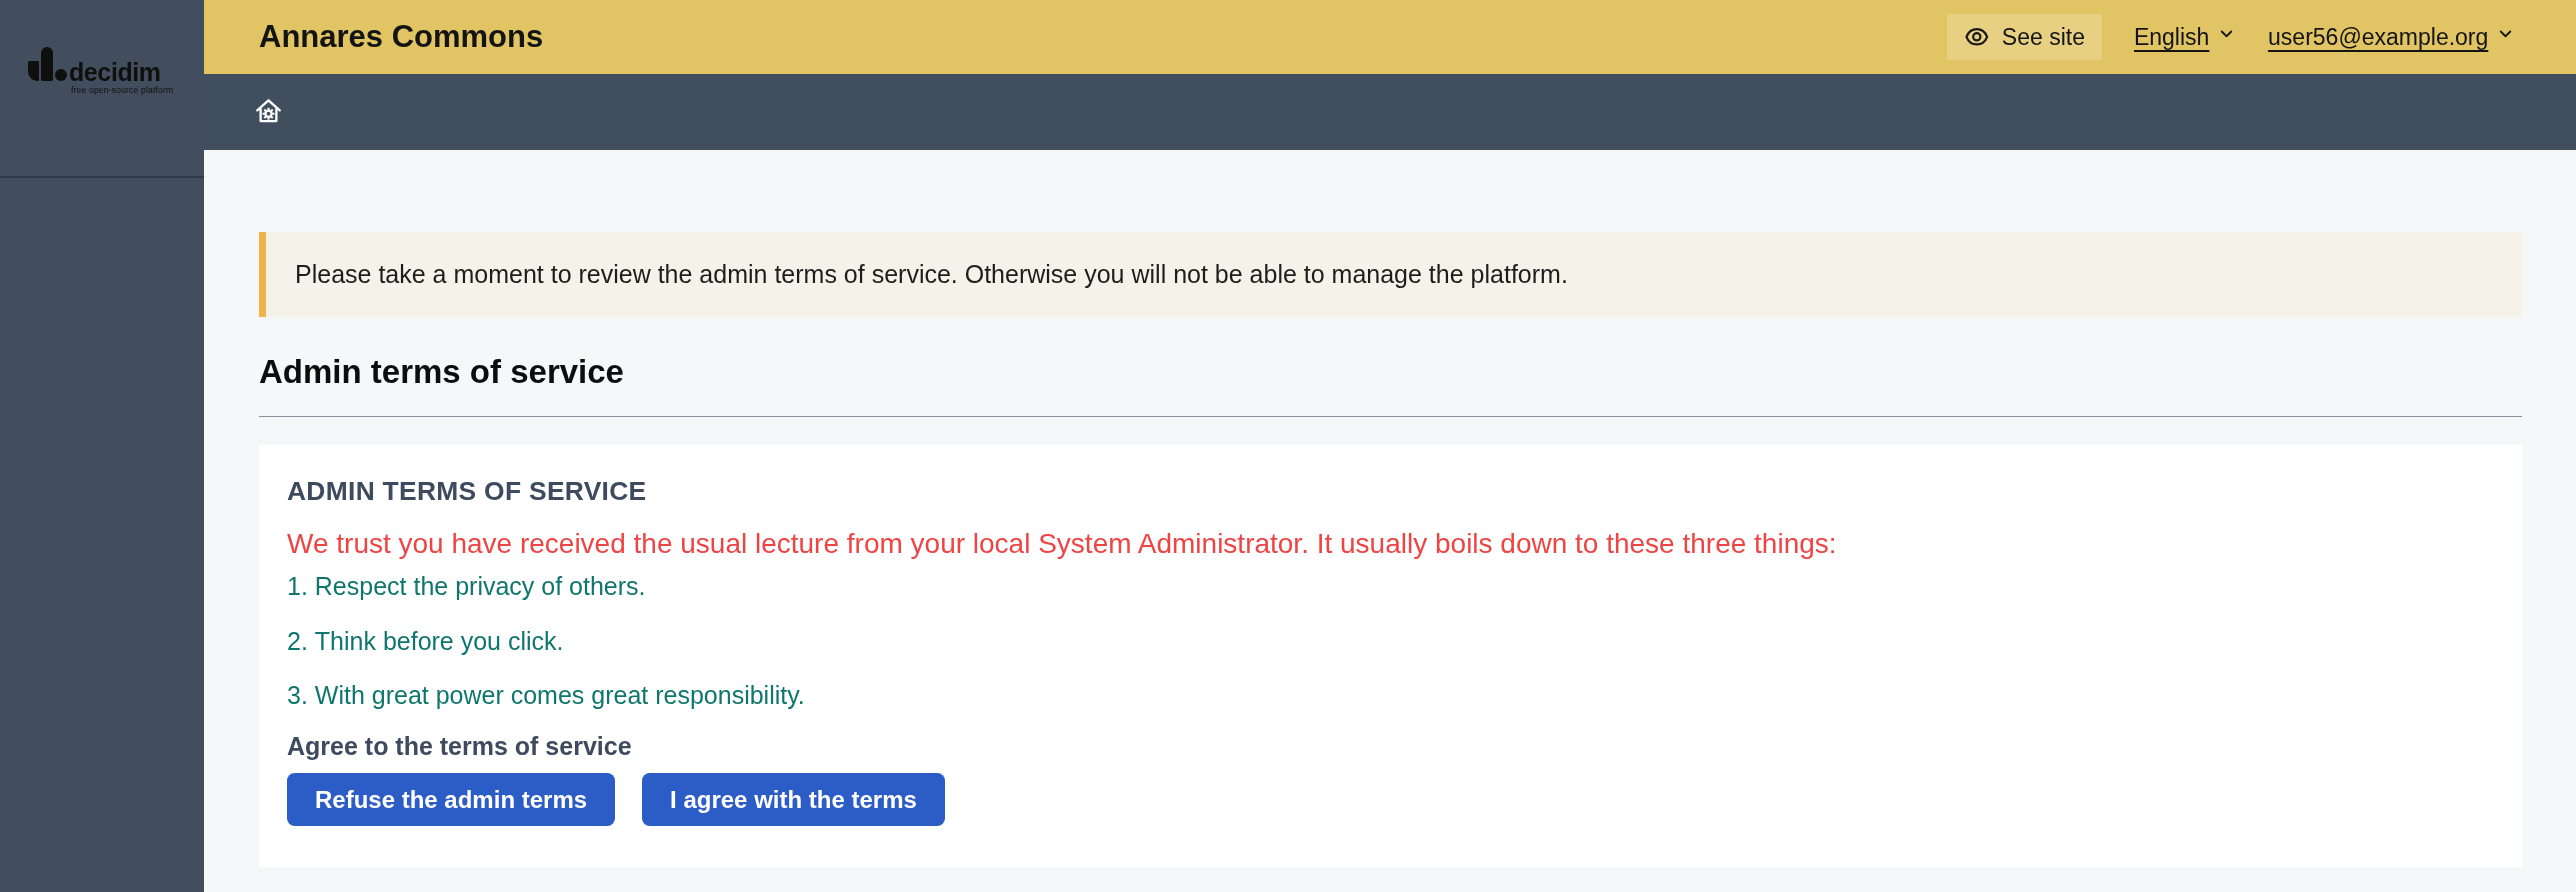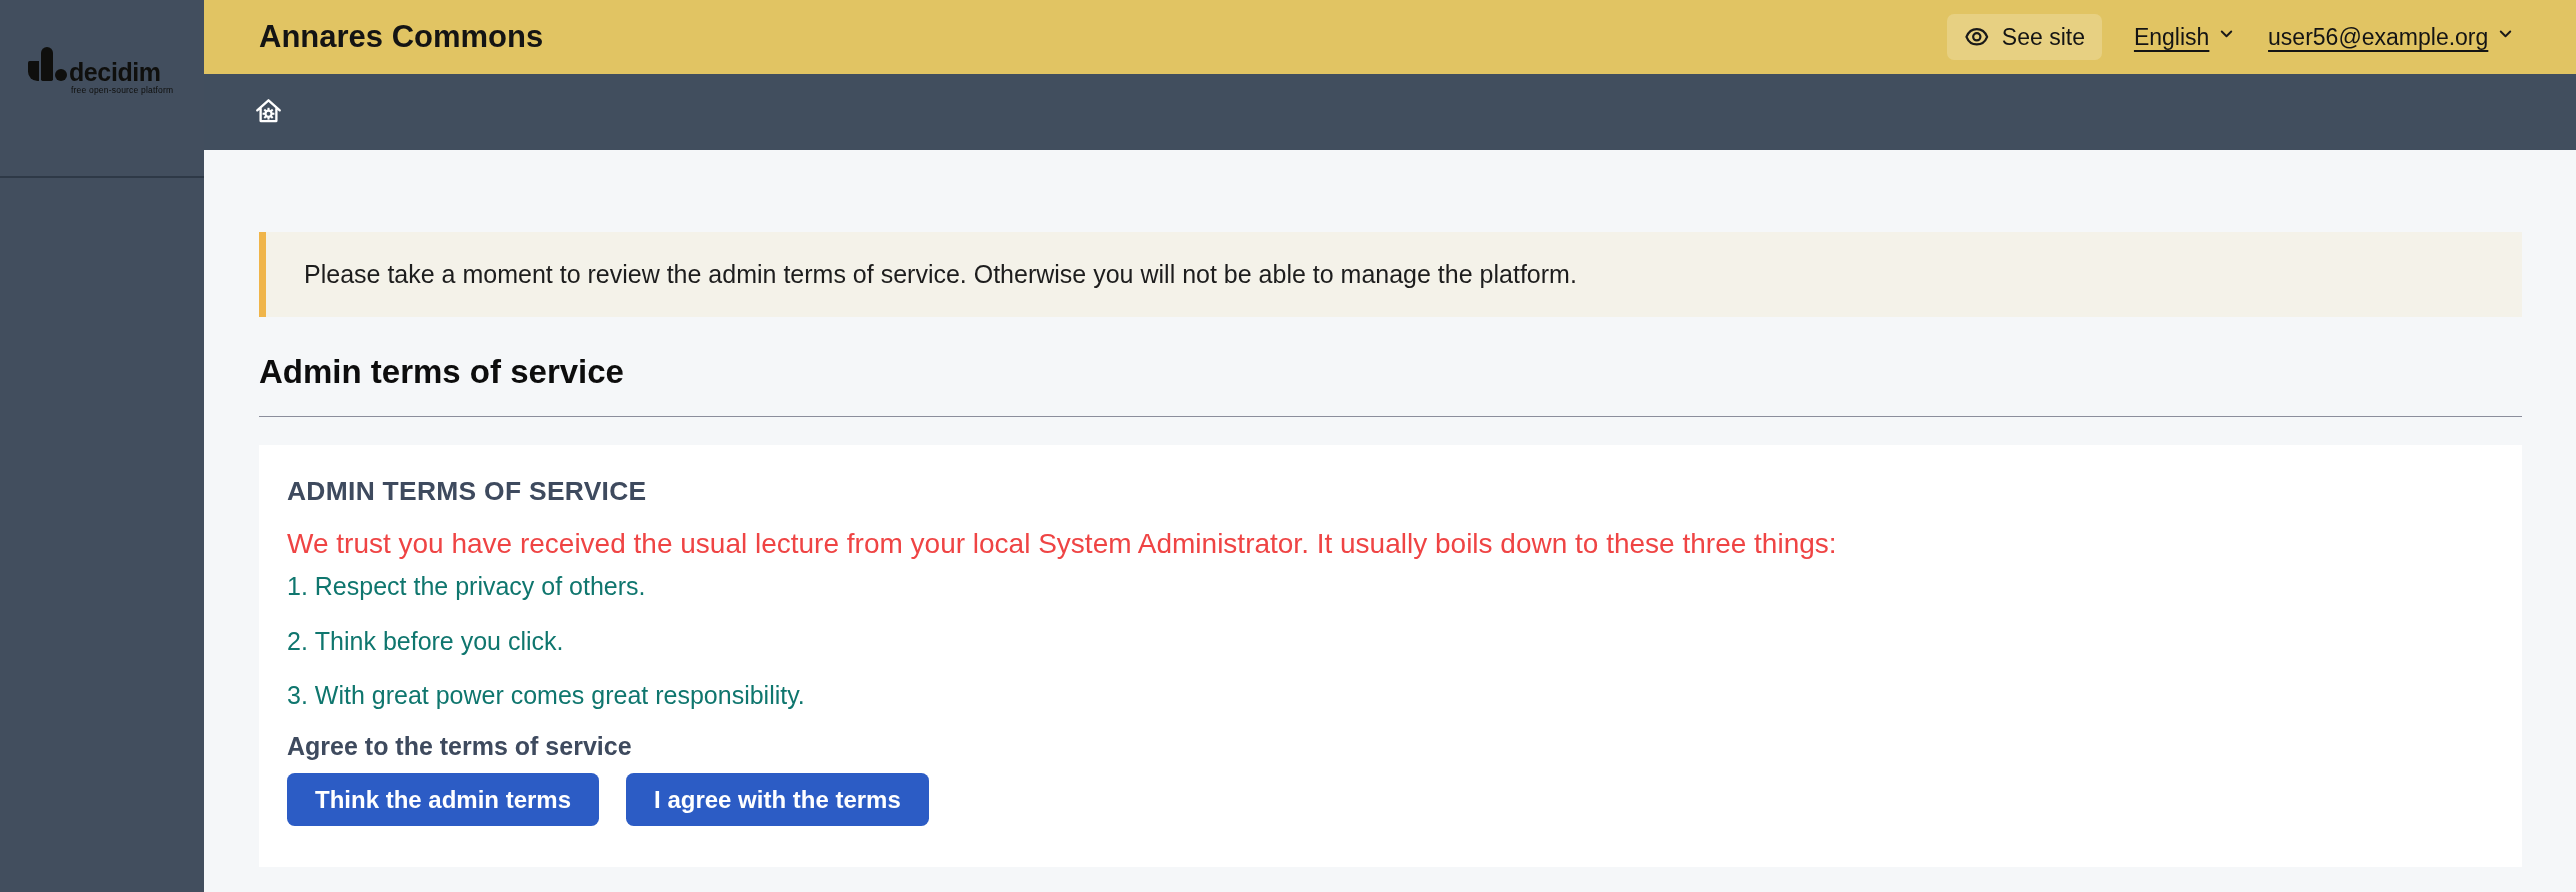--- a/index.html
+++ b/index.html
@@ -56,21 +56,21 @@
   .topbar-title {
     margin-left: 55px;
     font-size: 31px; font-weight: bold; color: #141414;
   }
   .topbar-right {
     margin-left: auto; margin-right: 61px;
     display: flex; align-items: center; gap: 32px;
   }
   .see-site-chip {
     display: flex; align-items: center; gap: 12px;
-    background: #e7d082; border-radius: 7px;
+    background: #e7d082; border-radius: 0;
     padding: 9.4px 17px;
     font-size: 23px; color: #141414; cursor: pointer;
   }
   .menu-link {
     display: flex; align-items: flex-start; gap: 7.7px;
     font-size: 23px; color: #141414; cursor: pointer;
   }
   .menu-link .link-text {
     text-decoration: underline;
     text-decoration-thickness: 1.7px;
@@ -94,21 +94,21 @@
     background: #f5f7f9;
   }
   .content-inner { margin-left: 55px; width: 2263px; }
 
   .alert {
     margin-top: 82px;
     height: 85px;
     background: #f4f2e9;
     border-left: 7.7px solid #f0b54a;
     display: flex; align-items: center;
-    padding-left: 38px;
+    padding-left: 29px;
     font-size: 25px; color: #1d1d1d;
   }
 
   .page-title {
     margin-top: 34px;
     font-size: 33px; line-height: 41px;
     font-weight: bold; color: #0d0d0d;
   }
   .rule {
     border: none; border-top: 1.7px solid #8b8e9c;
@@ -225,20 +225,20 @@
     <div class="card">
       <h2 class="card-heading">ADMIN TERMS OF SERVICE</h2>
       <p class="card-intro">We trust you have received the usual lecture from your local System Administrator. It usually boils down to these three things:</p>
       <ol class="terms-list">
         <li>Respect the privacy of others.</li>
         <li>Think before you click.</li>
         <li>With great power comes great responsibility.</li>
       </ol>
       <h3 class="agree-heading">Agree to the terms of service</h3>
       <div class="btn-row">
-        <button class="btn">Think the admin terms</button>
+        <button class="btn">Refuse the admin terms</button>
         <button class="btn">I agree with the terms</button>
       </div>
     </div>
 
   </div>
 </div>
 
 
 </body></html>

